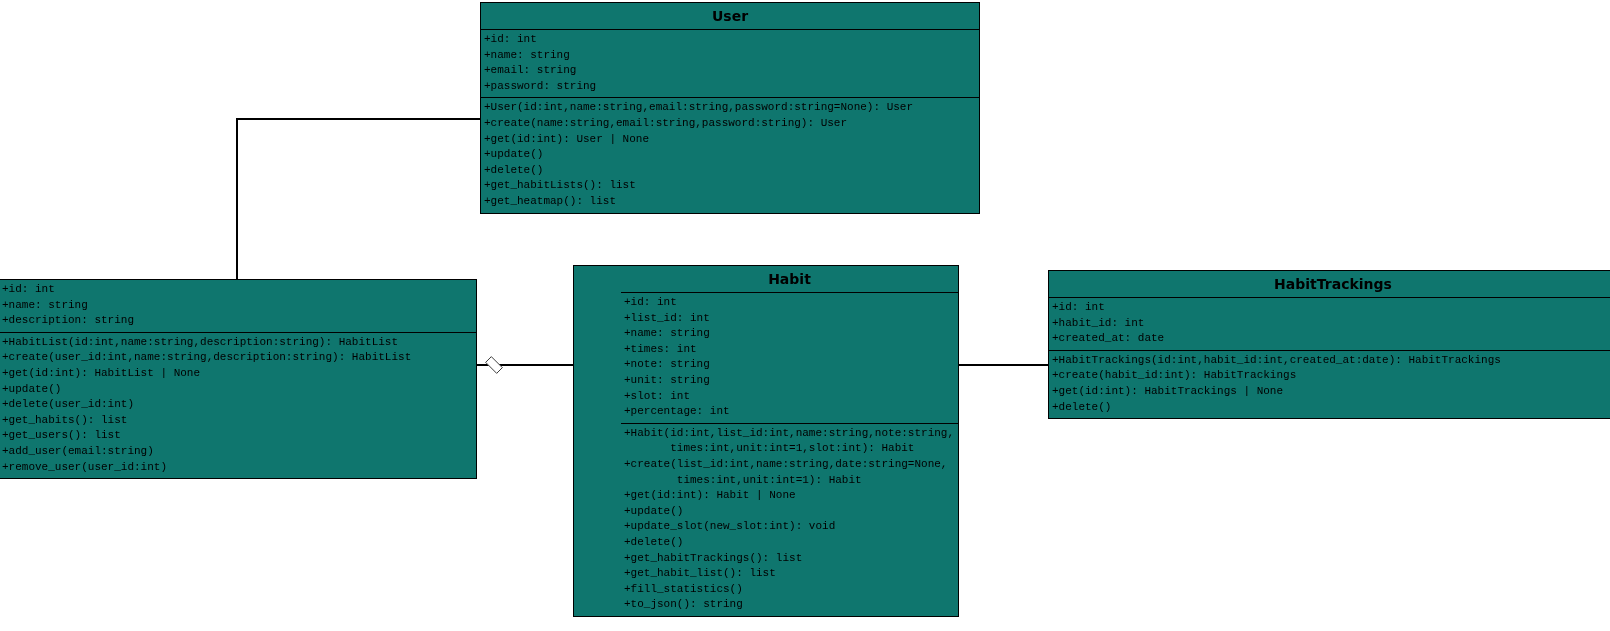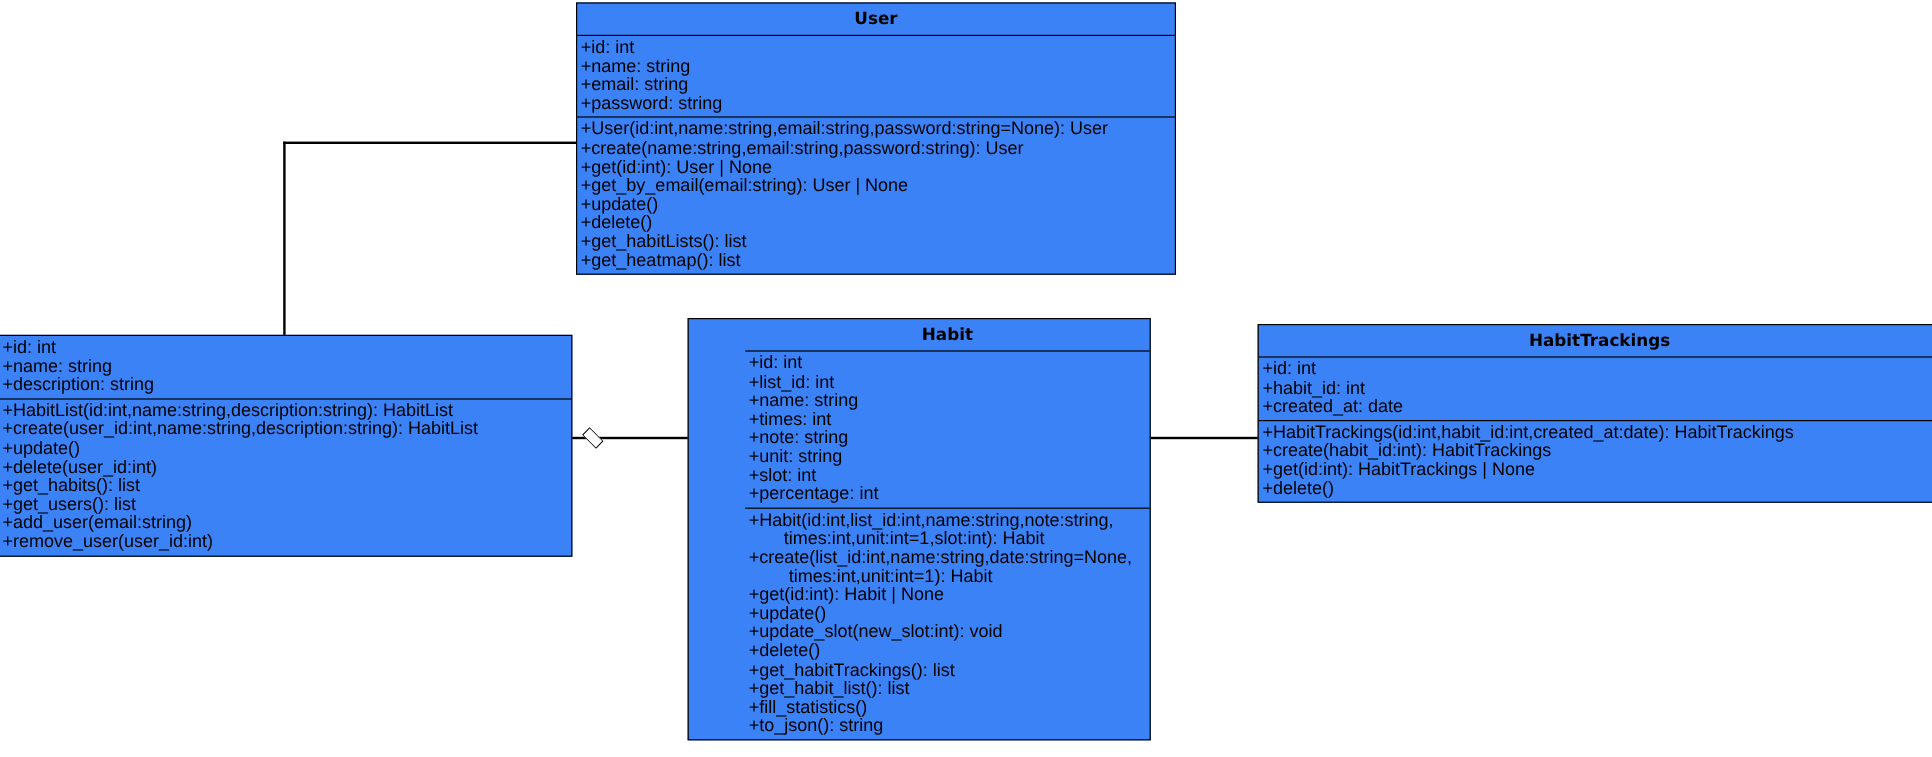--- a/index.html
+++ b/index.html
@@ -12,42 +12,42 @@
     width: 1610px;
     height: 631px;
     background: #ffffff;
     font-family: "DejaVu Sans Mono", monospace;
     overflow: hidden;
   }
   .uml-class {
     position: absolute;
     box-sizing: border-box;
     border: 1.5px solid #000000;
-    background: #3b82f6;
+    background: #0f766e;
     z-index: 3;
   }
   .uml-title {
     text-align: center;
     font-family: "DejaVu Sans", sans-serif;
     font-weight: bold;
     font-size: 14px;
     line-height: 16px;
     padding: 5px 4px 5px 4px;
     border-bottom: 1.5px solid #000000;
     color: #000000;
   }
   .uml-compartment {
     padding: 2px 0 3px 0;
   }
   .uml-compartment + .uml-compartment {
     border-top: 1.5px solid #000000;
   }
   .uml-row {
-    font-family: Liberation Sans, sans-serif;
-    font-size: 15px;
+    font-family: Liberation Mono, monospace;
+    font-size: 11px;
     line-height: 15.6px;
     white-space: pre;
     color: #000000;
     padding-left: 3px;
   }
   .edge {
     position: absolute;
     background: #000000;
     z-index: 1;
   }
@@ -87,37 +87,37 @@
     <div class="uml-compartment">
       <div class="uml-row">+id: int</div>
       <div class="uml-row">+name: string</div>
       <div class="uml-row">+email: string</div>
       <div class="uml-row">+password: string</div>
     </div>
     <div class="uml-compartment">
       <div class="uml-row">+User(id:int,name:string,email:string,password:string=None): User</div>
       <div class="uml-row">+create(name:string,email:string,password:string): User</div>
       <div class="uml-row">+get(id:int): User | None</div>
-      <div class="uml-row">+get_by_email(email:string): User | None</div>
       <div class="uml-row">+update()</div>
       <div class="uml-row">+delete()</div>
       <div class="uml-row">+get_habitLists(): list</div>
       <div class="uml-row">+get_heatmap(): list</div>
     </div>
   </div>
 
   <div class="uml-class" style="left:-2px; top:279px; width:479px;">
     <div class="uml-compartment">
       <div class="uml-row">+id: int</div>
       <div class="uml-row">+name: string</div>
       <div class="uml-row">+description: string</div>
     </div>
     <div class="uml-compartment">
       <div class="uml-row">+HabitList(id:int,name:string,description:string): HabitList</div>
       <div class="uml-row">+create(user_id:int,name:string,description:string): HabitList</div>
+      <div class="uml-row">+get(id:int): HabitList | None</div>
       <div class="uml-row">+update()</div>
       <div class="uml-row">+delete(user_id:int)</div>
       <div class="uml-row">+get_habits(): list</div>
       <div class="uml-row">+get_users(): list</div>
       <div class="uml-row">+add_user(email:string)</div>
       <div class="uml-row">+remove_user(user_id:int)</div>
     </div>
   </div>
 
   <div class="uml-class" style="left:573px; top:265px; width:386px;padding-left:47px;">

